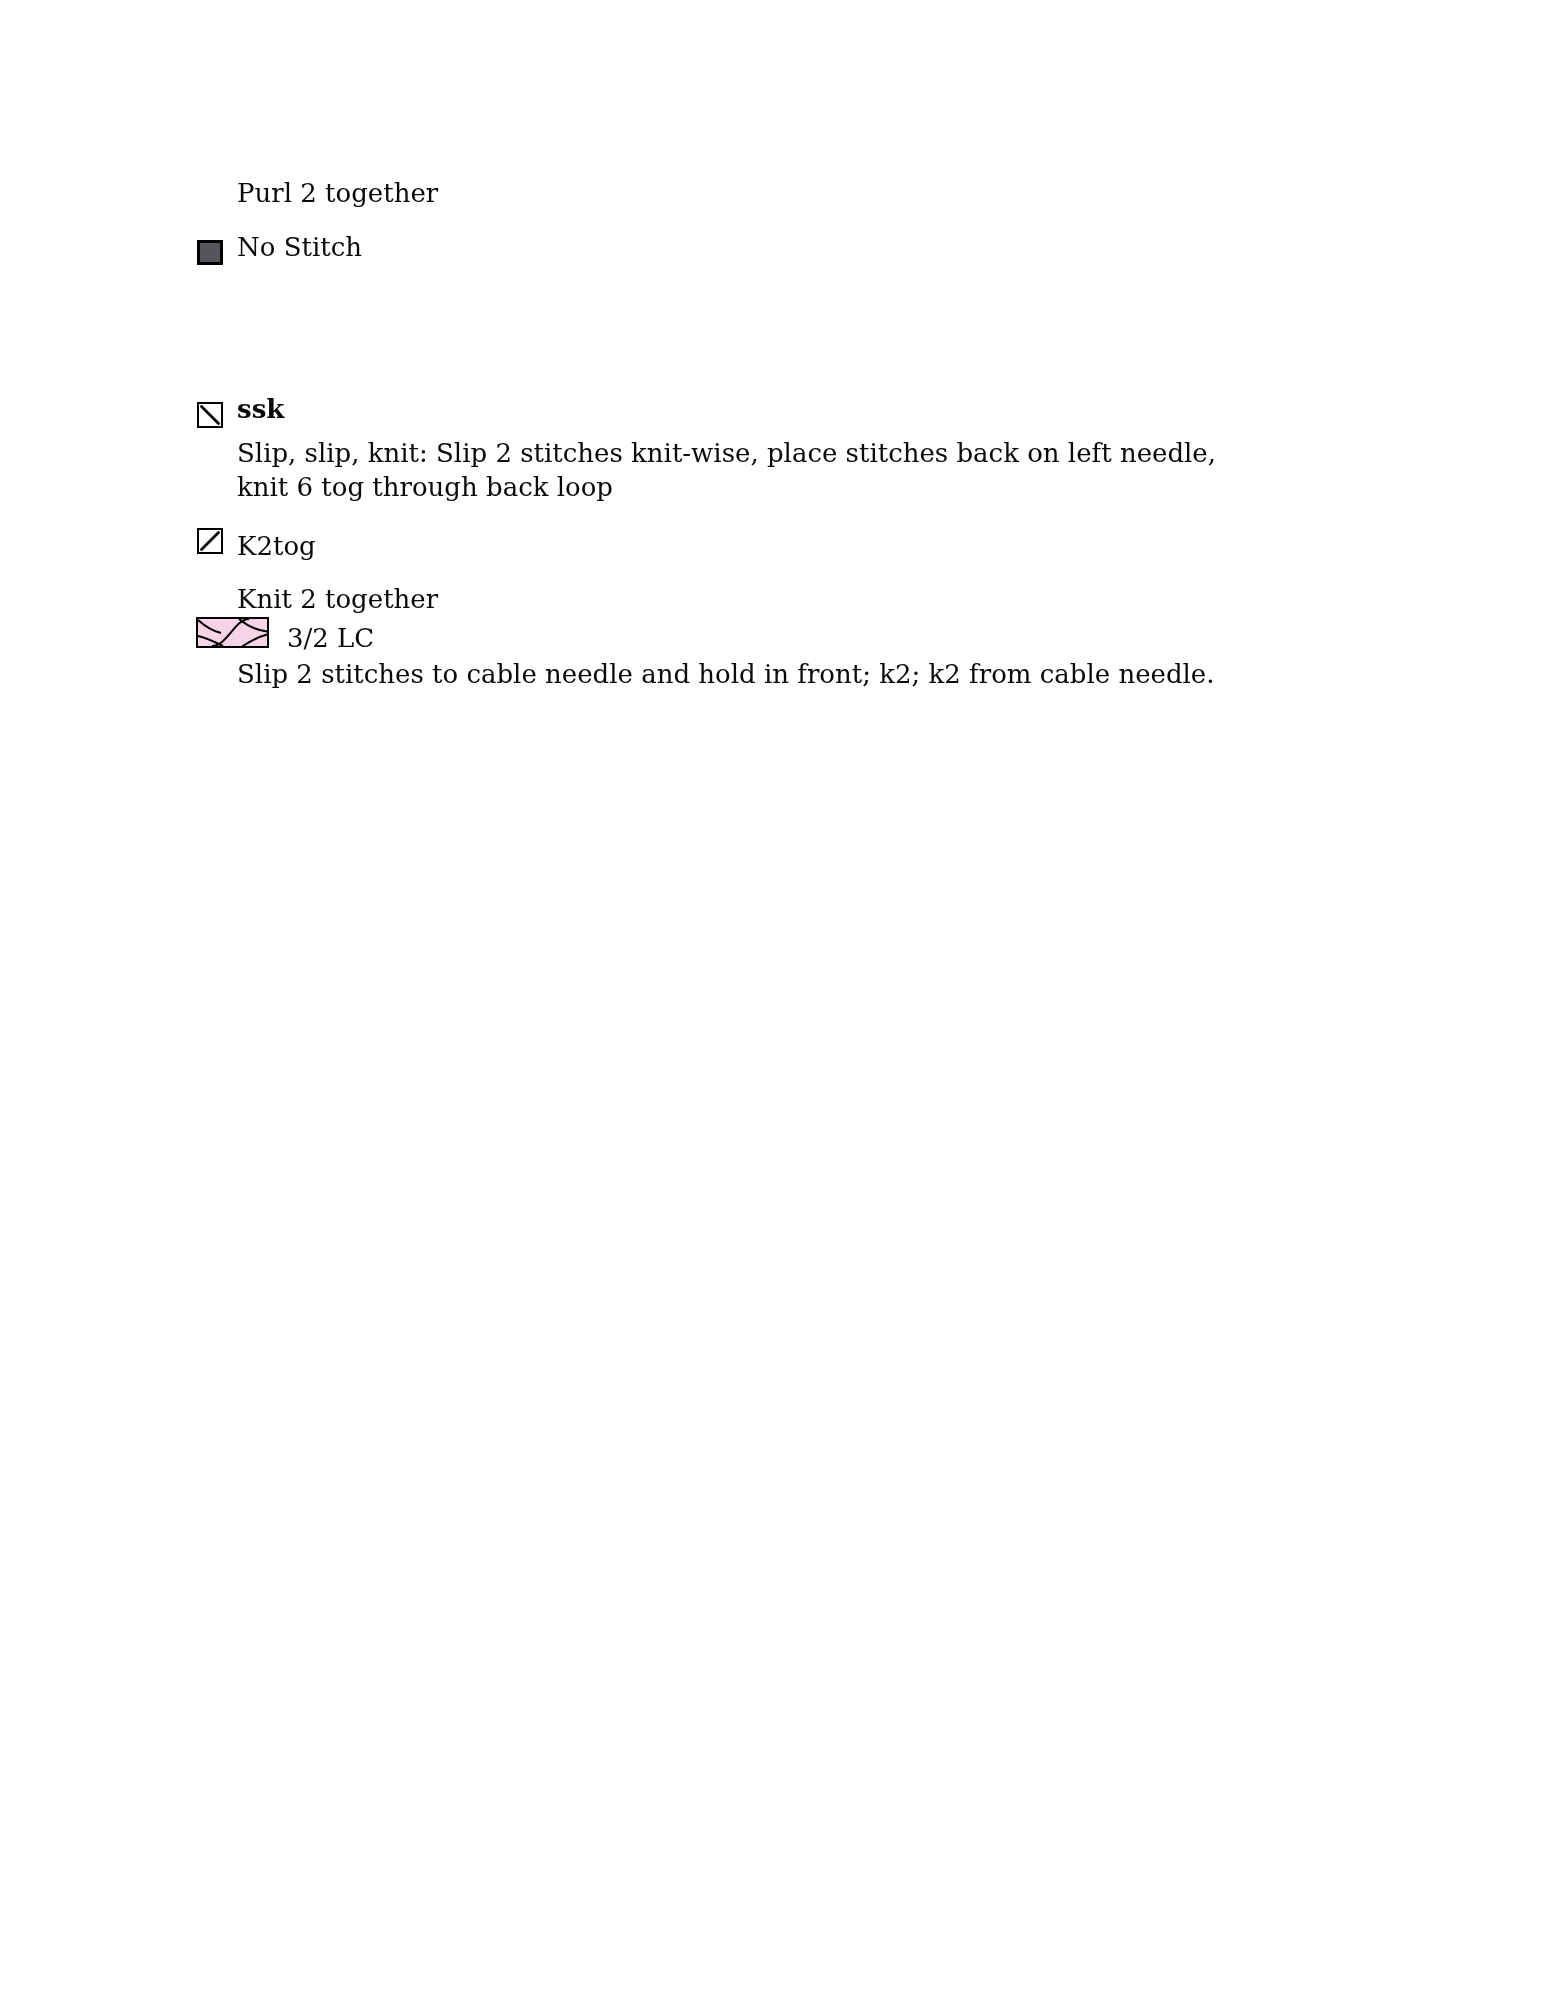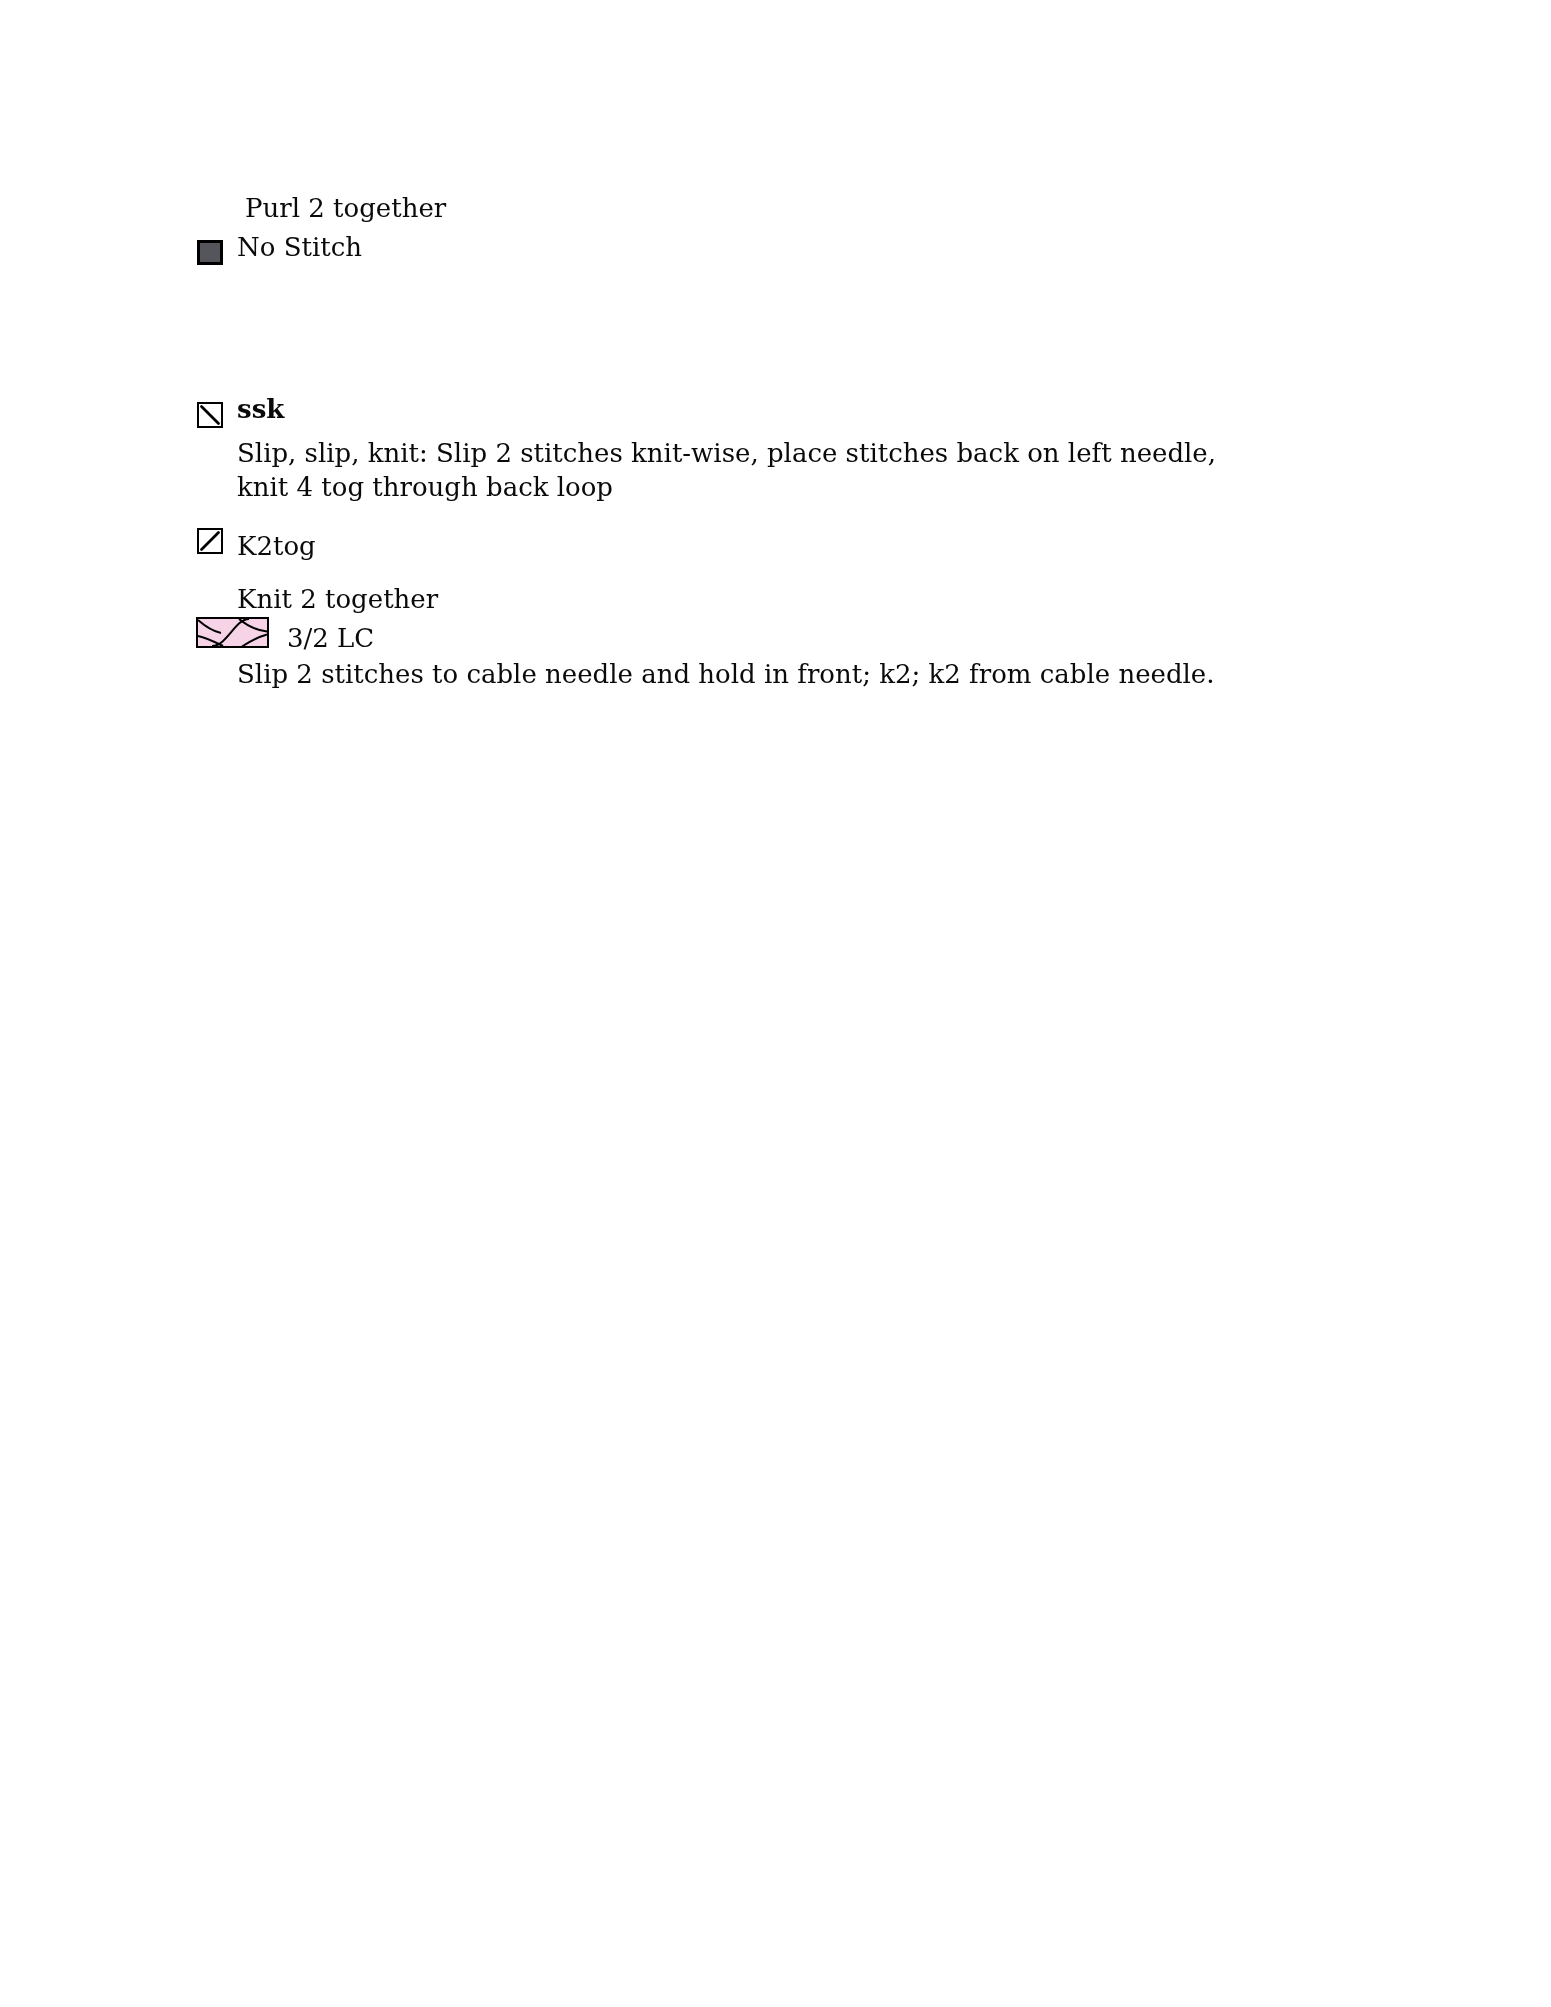--- a/index.html
+++ b/index.html
@@ -16,21 +16,21 @@
     font-size: 26px;
     line-height: 34px;
     color: #0a0a0a;
     overflow: hidden;
   }
   .abs { position: absolute; }
   .text-col { left: 237px; }
   .icon-col { left: 197px; }
 
   
-  .p2tog-desc        { top: 191px; margin-left: 8px; }
+  .p2tog-desc        { top: 176px; }
   .nostitch-icon     { top: 240px; }
   .nostitch-label    { top: 230px; }
   .nostitch-desc     { top: 276px; }
   .ssk-icon          { top: 402px; }
   .ssk-label         { top: 392px; font-weight: bold; }
   .ssk-desc          { top: 436px; }
   .k2tog-icon        { top: 528px; }
   .k2tog-label       { top: 529px; }
   .k2tog-desc        { top: 582px; }
   .cable-icon        { top: 617px; left: 196px; }
@@ -58,21 +58,21 @@
 
   <div class="abs icon-col ssk-icon">
     <svg width="26" height="26" viewBox="0 0 26 26">
       <rect x="1" y="1" width="24" height="24" stroke="#000000" stroke-width="2" fill="#ffffff"></rect>
       <line x1="4.5" y1="4.5" x2="21.5" y2="21.5" stroke="#000000" stroke-width="2.8" stroke-linecap="round"></line>
     </svg>
   </div>
   <div class="abs text-col ssk-label label">ssk</div>
   <div class="abs text-col ssk-desc desc-block">
     <div>Slip, slip, knit: Slip 2 stitches knit-wise, place stitches back on left needle,</div>
-    <div>knit 4 tog through back loop</div>
+    <div>knit 6 tog through back loop</div>
   </div>
 
   <div class="abs icon-col k2tog-icon">
     <svg width="26" height="26" viewBox="0 0 26 26">
       <rect x="1" y="1" width="24" height="24" stroke="#000000" stroke-width="2" fill="#ffffff"></rect>
       <line x1="4.5" y1="21.5" x2="21.5" y2="4.5" stroke="#000000" stroke-width="2.8" stroke-linecap="round"></line>
     </svg>
   </div>
   <div class="abs text-col k2tog-label label">K2tog</div>
   <div class="abs text-col k2tog-desc label">Knit 2 together</div>

